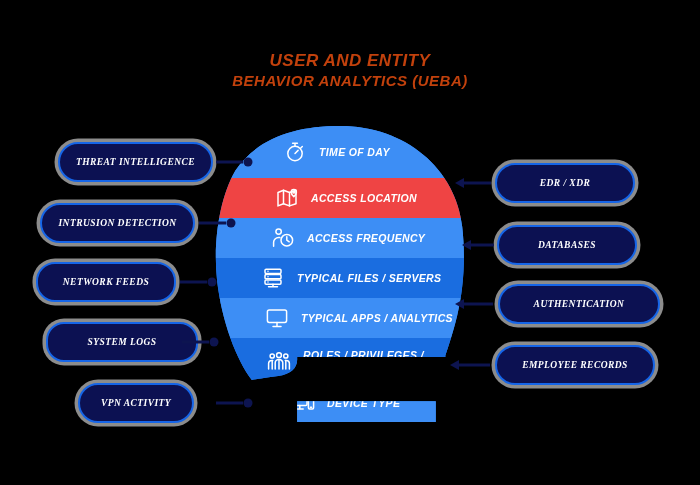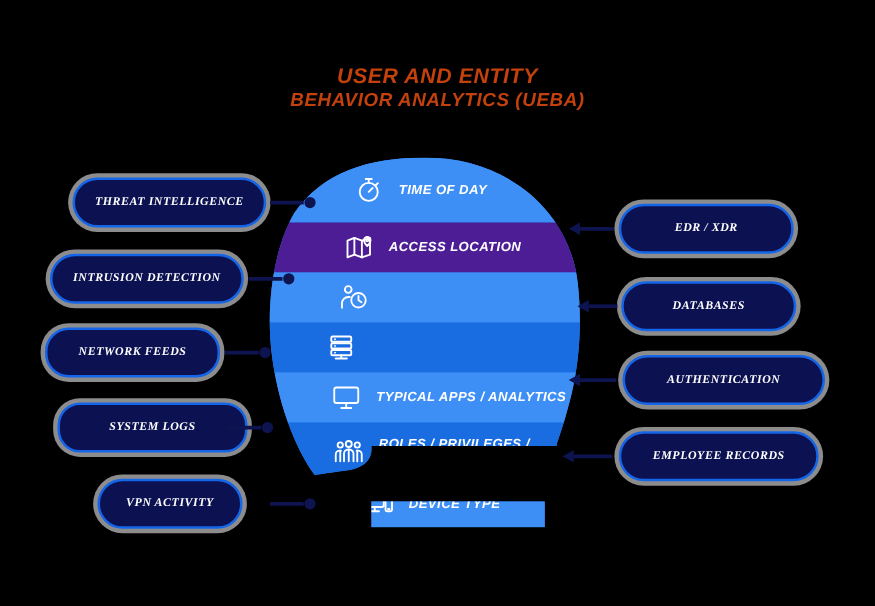--- a/index.html
+++ b/index.html
@@ -158,51 +158,53 @@
 
     <div class="band" style="top: 0px; height: 52px; padding-left: 66px; background: rgb(61, 142, 245);">
           <span class="band-icon">
             <svg width="24" height="24" viewBox="0 0 24 24">
        <circle cx="12" cy="13.5" r="7.2" fill="none" stroke="currentColor" stroke-width="1.5" stroke-linecap="round" stroke-linejoin="round"></circle>
        <path d="M9.6 3.2h4.8M12 3.2v2.8M17.6 8.2l1.7-1.7M12 13.5l3.1-3.1" fill="none" stroke="currentColor" stroke-width="1.5" stroke-linecap="round" stroke-linejoin="round"></path>
      </svg>
           </span>
           <span class="band-label">TIME OF DAY</span>
         </div>
-        <div class="band" style="top: 52px; height: 40px; padding-left: 58px; background: #4c1d95; align-items: center;">
+        <div class="band" style="top: 52px; height: 40px; padding-left: 58px; background: #ef4444; align-items: center;">
           <span class="band-icon">
             <svg width="24" height="24" viewBox="0 0 24 24">
        <path d="M3 6.5l5.5-2.2v13.4L3 19.9V6.5z" fill="none" stroke="currentColor" stroke-width="1.5" stroke-linecap="round" stroke-linejoin="round"></path>
        <path d="M8.5 4.3l6 2.2v13.4l-6-2.2" fill="none" stroke="currentColor" stroke-width="1.5" stroke-linecap="round" stroke-linejoin="round"></path>
        <path d="M14.5 6.5L21 4.3v13.4l-6.5 2.2" fill="none" stroke="currentColor" stroke-width="1.5" stroke-linecap="round" stroke-linejoin="round"></path>
        <path d="M16.2 6.2a2.6 2.6 0 1 1 5.2 0c0 2-2.6 4.6-2.6 4.6S16.2 8.2 16.2 6.2z" fill="none" stroke="currentColor" stroke-width="1.5" stroke-linecap="round" stroke-linejoin="round"></path>
        <circle cx="18.8" cy="6.2" r="0.9" fill="none" stroke="currentColor" stroke-width="1.5" stroke-linecap="round" stroke-linejoin="round"></circle>
      </svg>
           </span>
           <span class="band-label">ACCESS LOCATION</span>
         </div>
         <div class="band" style="top: 92px; height: 40px; padding-left: 54px; background: rgb(61, 142, 245);">
           <span class="band-icon">
             <svg width="24" height="24" viewBox="0 0 24 24">
        <circle cx="7.6" cy="5.6" r="2.7" fill="none" stroke="currentColor" stroke-width="1.5" stroke-linecap="round" stroke-linejoin="round"></circle>
        <path d="M2.6 20.2v-3.6a5 5 0 0 1 5-5h1.2" fill="none" stroke="currentColor" stroke-width="1.5" stroke-linecap="round" stroke-linejoin="round"></path>
        <circle cx="15.8" cy="14.2" r="5.8" fill="none" stroke="currentColor" stroke-width="1.5" stroke-linecap="round" stroke-linejoin="round"></circle>
        <path d="M15.8 10.8v3.4l2.4 1.6" fill="none" stroke="currentColor" stroke-width="1.5" stroke-linecap="round" stroke-linejoin="round"></path>
      </svg>
           </span>
+          <span class="band-label">ACCESS FREQUENCY</span>
         </div>
         <div class="band" style="top: 132px; height: 40px; padding-left: 44px; background: rgb(26, 109, 224);">
           <span class="band-icon">
             <svg width="24" height="24" viewBox="0 0 24 24">
        <rect x="4" y="3.2" width="16" height="4.2" rx="1.1" fill="none" stroke="currentColor" stroke-width="1.5" stroke-linecap="round" stroke-linejoin="round"></rect>
        <rect x="4" y="8.6" width="16" height="4.2" rx="1.1" fill="none" stroke="currentColor" stroke-width="1.5" stroke-linecap="round" stroke-linejoin="round"></rect>
        <rect x="4" y="14" width="16" height="4.2" rx="1.1" fill="none" stroke="currentColor" stroke-width="1.5" stroke-linecap="round" stroke-linejoin="round"></rect>
        <path d="M7 5.3h.01M7 10.7h.01M7 16.1h.01M12 18.2v2.6M7.5 20.8h9" fill="none" stroke="currentColor" stroke-width="1.5" stroke-linecap="round" stroke-linejoin="round"></path>
      </svg>
           </span>
+          <span class="band-label">TYPICAL FILES / SERVERS</span>
         </div>
         <div class="band" style="top: 172px; height: 40px; padding-left: 48px; background: rgb(61, 142, 245);">
           <span class="band-icon">
             <svg width="24" height="24" viewBox="0 0 24 24">
        <rect x="2.4" y="4" width="19.2" height="12.4" rx="1.8" fill="none" stroke="currentColor" stroke-width="1.5" stroke-linecap="round" stroke-linejoin="round"></rect>
        <path d="M12 16.4v3.1M8 20.4h8" fill="none" stroke="currentColor" stroke-width="1.5" stroke-linecap="round" stroke-linejoin="round"></path>
      </svg>
           </span>
           <span class="band-label">TYPICAL APPS / ANALYTICS</span>
         </div>

